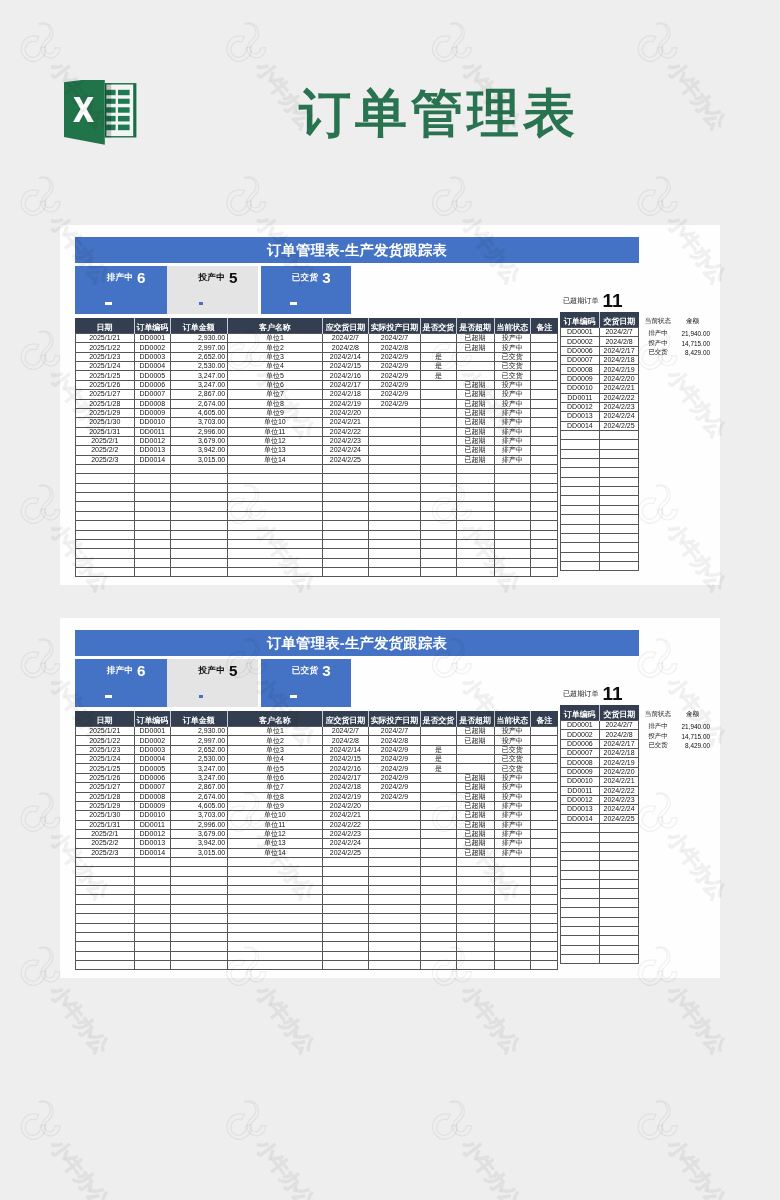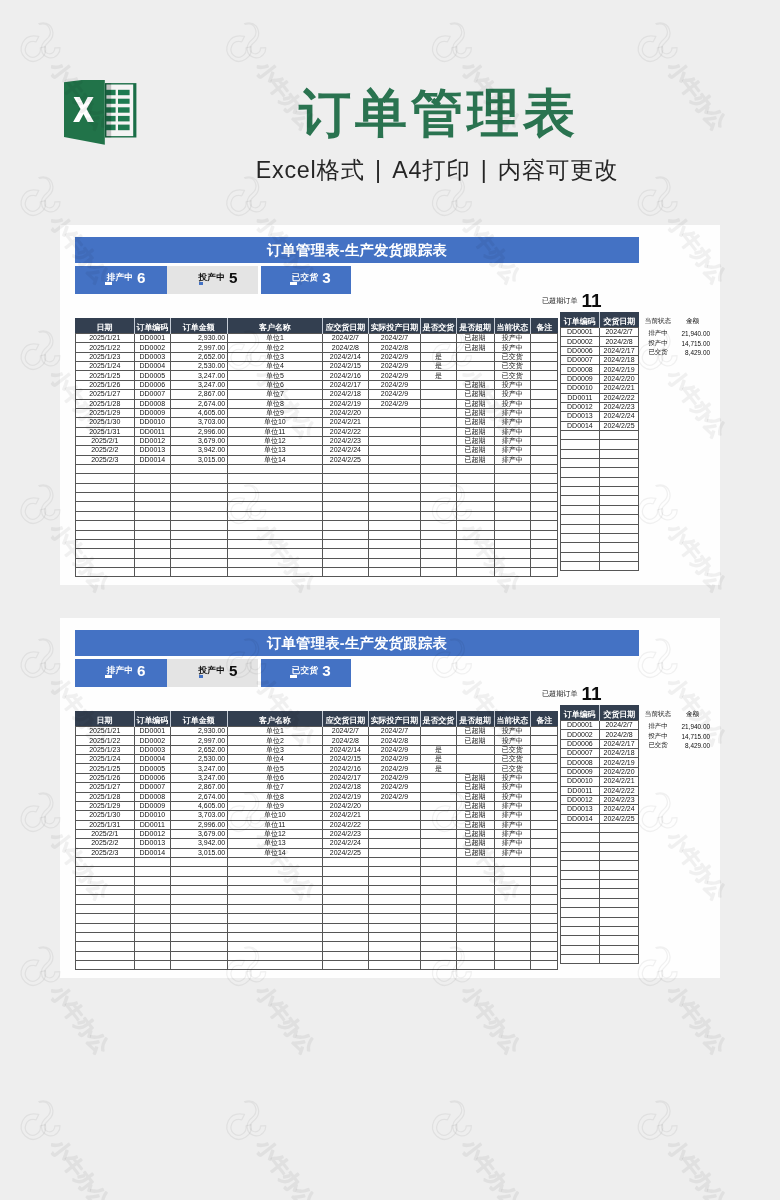--- a/index.html
+++ b/index.html
@@ -23,31 +23,31 @@
        font-size:23.3px;line-height:26px;color:#262626;font-weight:400;letter-spacing:0.8px;word-spacing:3px;}
 
   
   .card{position:absolute;left:60px;width:660px;height:360px;background:#fefefe;z-index:2;}
   .card1{top:225px;}
   .card2{top:618px;}
 
   .banner{position:absolute;left:15px;top:12.2px;width:564px;height:26.3px;background:#4472c4;
           color:#fff;font-size:14.3px;font-weight:700;text-align:center;line-height:26.3px;letter-spacing:.3px;}
 
-  .kpi{position:absolute;top:41.2px;height:28px;box-sizing:border-box;}
+  .kpi{position:absolute;top:41.2px;height:48px;box-sizing:border-box;}
   .kpi .rw{position:absolute;left:11px;right:0;top:4.5px;text-align:center;white-space:nowrap;line-height:14px;}
   .kpi .lbl{font-size:8.6px;font-weight:700;letter-spacing:.2px;position:relative;top:-2.8px;}
   .kpi .num{font-size:15.2px;font-weight:700;margin-left:4px;}
   .kpi .bar{position:absolute;left:50%;bottom:8.8px;margin-left:5.5px;}
   .kpi-blue{background:#4472c4;color:#fff;}
   .kpi-blue .bar{background:#fff;width:7.2px;height:3.2px;transform:translateX(-21px);}
   .kpi-gray{background:#e4e4e4;color:#0d0d0d;}
   .kpi-gray .bar{background:#4472c4;width:3.6px;height:3.2px;transform:translateX(-19px);}
 
-  .overdue{position:absolute;top:65.5px;left:482px;white-space:nowrap;line-height:20px;}
+  .overdue{position:absolute;top:65.5px;left:503px;white-space:nowrap;line-height:20px;}
   .overdue .ol{font-size:7.1px;color:#111;position:relative;top:-3.5px;font-weight:400;}
   .overdue .on{font-size:19px;font-weight:700;color:#0d0d0d;margin-left:4px;letter-spacing:0;}
 
   
   table.sheet{position:absolute;border-collapse:collapse;table-layout:fixed;
               font-size:7px;color:#111;border-spacing:0;}
   table.sheet th{background:#333f50;color:#fff;font-size:8px;font-weight:700;
                  height:15.3px;line-height:10px;padding:5px 1px 0;border:0;
                  border-right:0.7px solid #c5ccd6;text-align:center;
                  white-space:nowrap;overflow:hidden;letter-spacing:-.1px;box-sizing:border-box;}
@@ -92,21 +92,20 @@
         <rect x="55.0" y="44.6" width="11.6" height="5.6"></rect>
       </g>
 
       <rect x="41.6" y="3.1" width="6.6" height="54.4" fill="#000000" opacity="0.2"></rect>
 
       <path d="M1.0 2.3 L41.8 -3.0 L41.8 64.7 L1.0 57.0 Z" fill="#217349"></path>
       <path d="M10.6 16.9 h6.0 l4.0 7.9 l4.1 -7.9 h5.9 l-7.0 12.1 l7.3 13.1 h-6.2 l-4.2 -8.2 l-4.3 8.2 h-6.1 l7.4 -13.1 z" fill="#ffffff"></path>
     </svg>
   </div>
   <div class="ttl">订单管理表</div>
-  <div class="sub">Excel格式 | A4打印 | 内容可更改</div>
 
   <div class="card card1">
       <div class="banner">订单管理表-生产发货跟踪表</div>
       <div class="kpi kpi-blue" style="left:14.5px;width:92.3px;">
         <div class="rw"><span class="lbl">排产中</span><span class="num">6</span></div>
         <span class="bar"></span>
       </div>
       <div class="kpi kpi-gray" style="left:106.8px;width:91.4px;">
         <div class="rw"><span class="lbl">投产中</span><span class="num">5</span></div>
         <span class="bar"></span>

